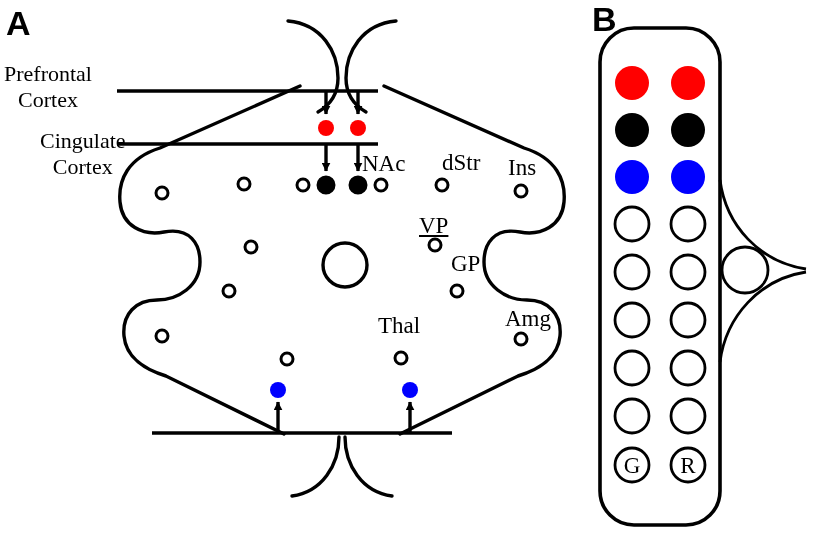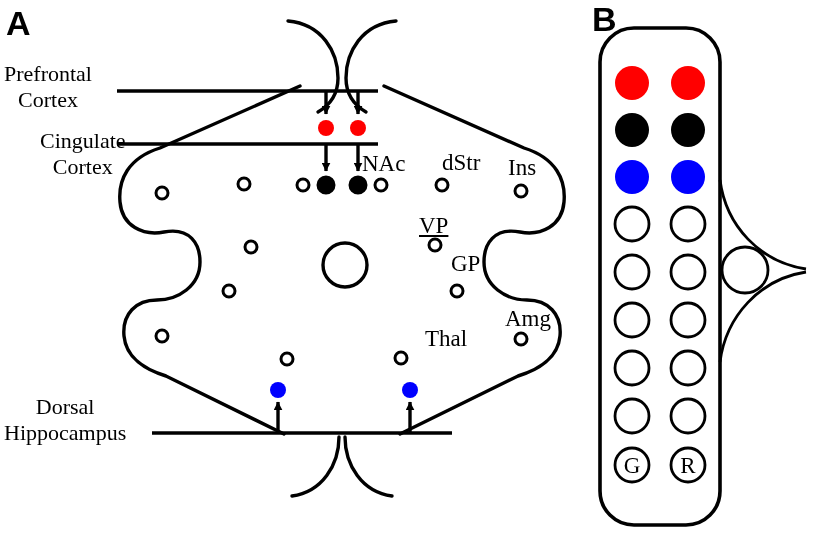--- a/index.html
+++ b/index.html
@@ -62,30 +62,28 @@
 
 <div id="root">
 
   <div class="panel-letter" id="panel-a-letter">A</div>
   <div class="panel-letter" id="panel-b-letter">B</div>
 
   <div class="side-label" id="label-prefrontal">Prefrontal
 Cortex</div>
   <div class="side-label" id="label-cingulate">Cingulate
 Cortex</div>
-  <div class="side-label" id="label-hippocampus">Dorsal
-Hippocampus</div>
 
   <div class="region-label" id="rl-nac" style="left: 362px; top: 152px; text-align: right;">NAc</div>
   <div class="region-label" id="rl-dstr" style="left: 432px; top: 151px; margin-left: 10px;">dStr</div>
   <div class="region-label" id="rl-ins" style="left: 508px; top: 156px;">Ins</div>
   <div class="region-label" id="rl-vp" style="left: 419px; top: 214px; text-decoration: underline;">VP</div>
   <div class="region-label" id="rl-gp" style="left: 451px; top: 252px;">GP</div>
   <div class="region-label" id="rl-amg" style="left: 505px; top: 307px;">Amg</div>
-  <div class="region-label" id="rl-thal" style="left: 378px; top: 327px; margin-left: 47px;">Thal</div>
+  <div class="region-label" id="rl-thal" style="left: 378px; top: 314px;">Thal</div>
 
   <svg class="layer" viewBox="0 0 828 534">
     <defs>
       <marker id="ah-down" markerWidth="9" markerHeight="9" refX="4.5" refY="8.4" orient="0" markerUnits="userSpaceOnUse">
         <polygon points="0,0 9,0 4.5,9" fill="#000000"></polygon>
       </marker>
       <marker id="ah-up" markerWidth="9" markerHeight="9" refX="4.5" refY="0.6" orient="0" markerUnits="userSpaceOnUse">
         <polygon points="0,9 9,9 4.5,0" fill="#000000"></polygon>
       </marker>
     </defs>

